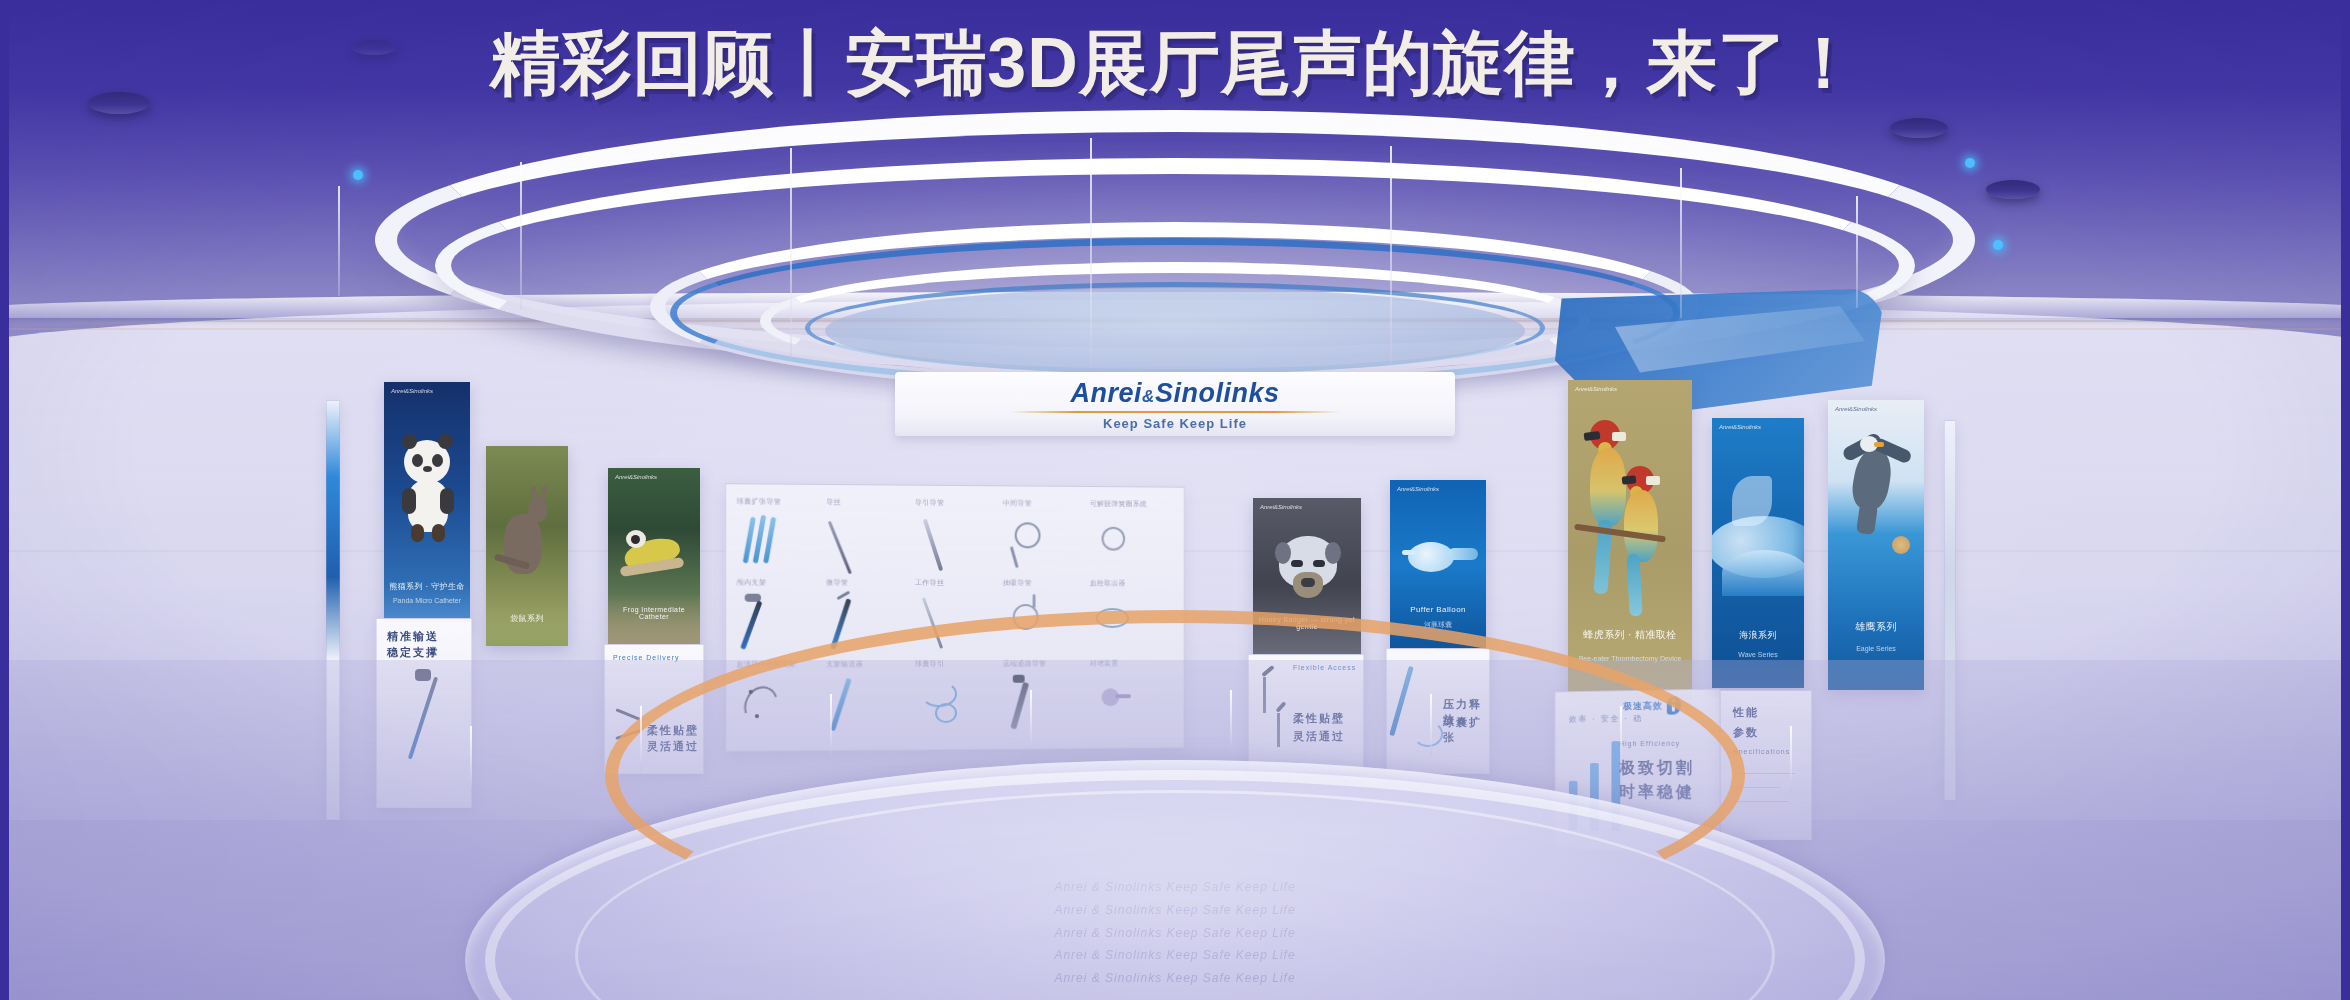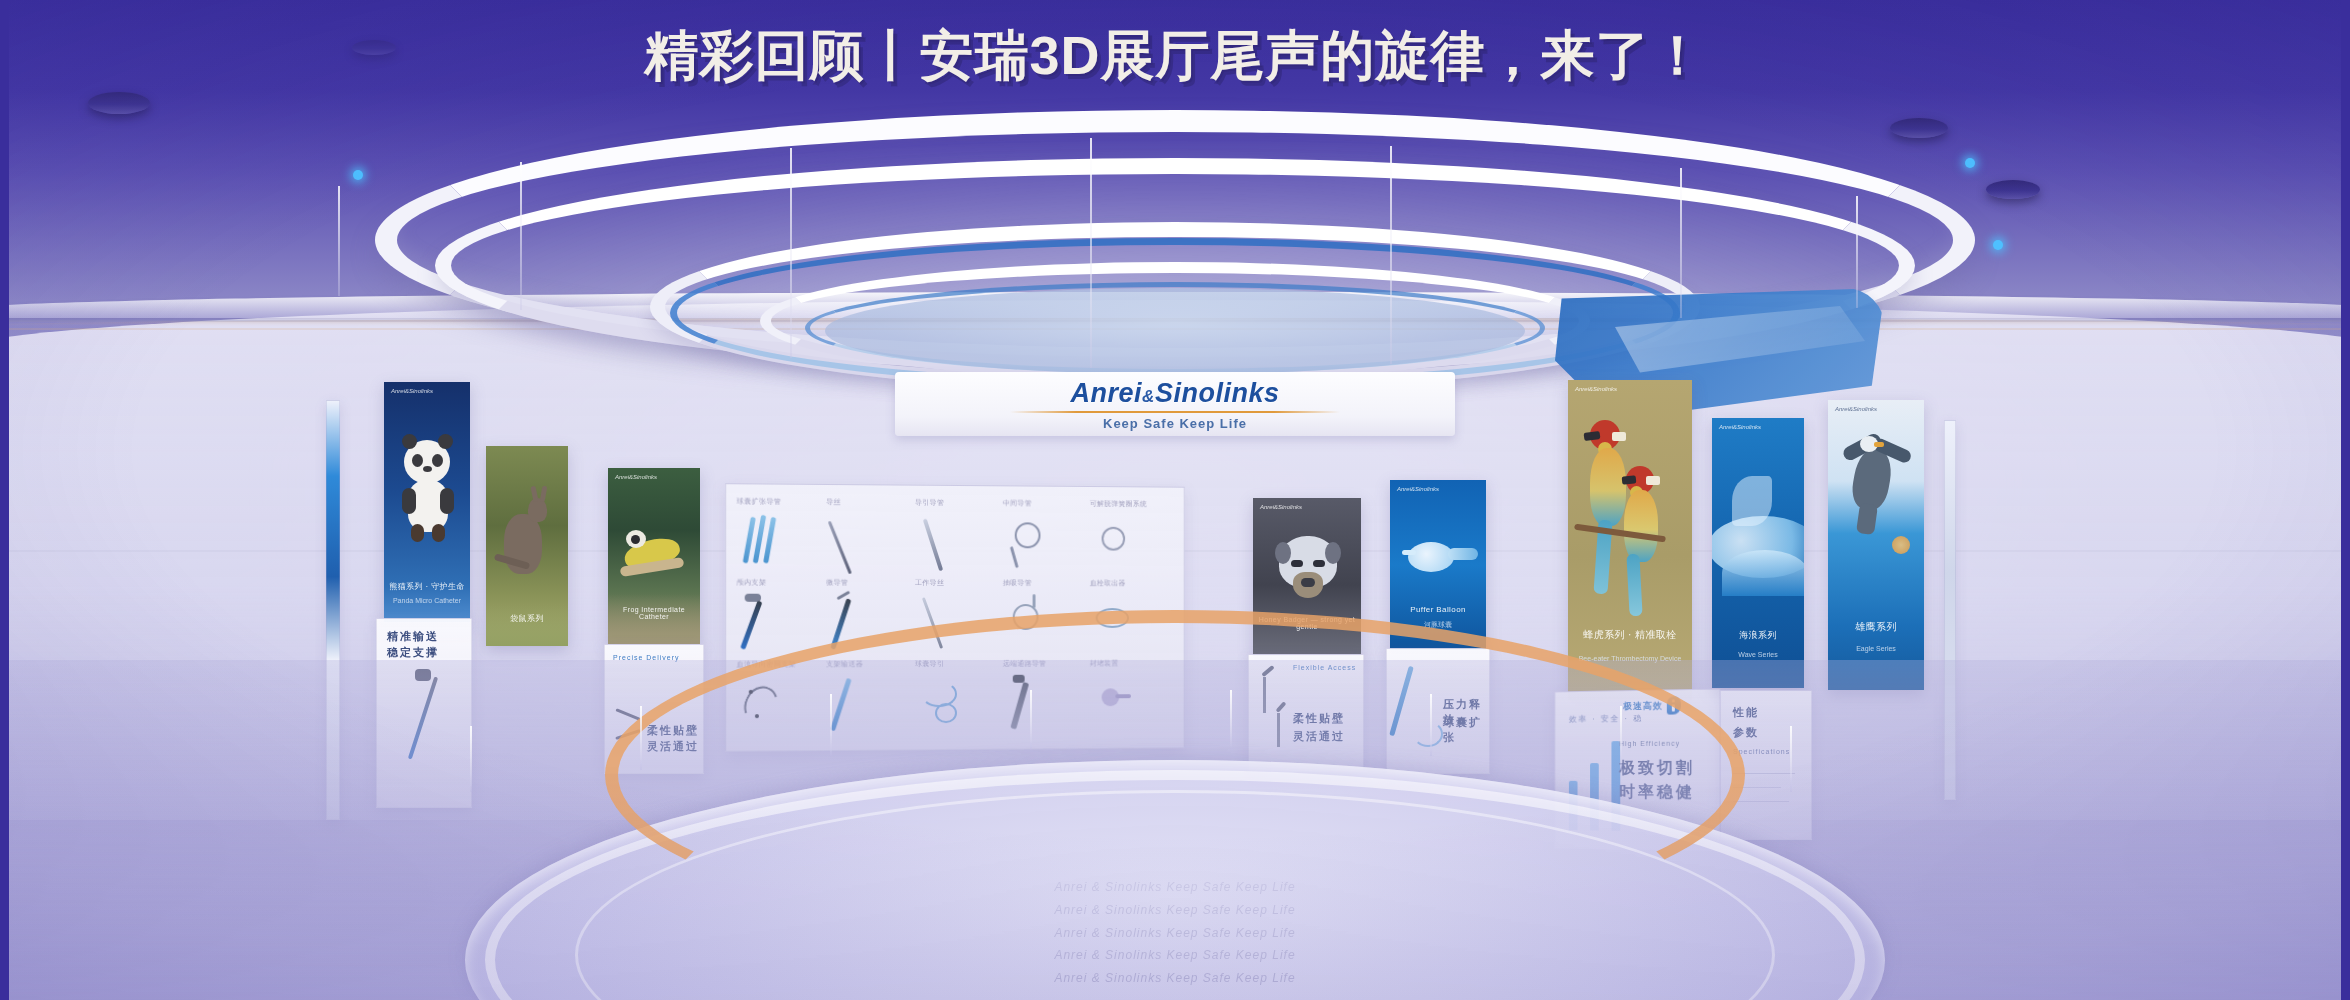--- a/index.html
+++ b/index.html
@@ -329,21 +329,21 @@
   
   .post {
     position:absolute; width:2px;
     background:linear-gradient(to bottom, rgba(255,255,255,.9), rgba(190,187,228,.4));
   }
 
   
   .headline {
     position:absolute; left:0; right:0; top:28px;
     text-align:center;
-    font-size:54px; font-weight:bold;
+    font-size:70px; font-weight:bold;
     color:#f2eee7;
     letter-spacing:1px;
     line-height:1.0;
     text-shadow: 4px 5px 0 rgba(40,32,96,.38),
                  2px 2px 0 rgba(40,32,96,.25);
     white-space:nowrap;
     z-index:50;
   }
 
   

